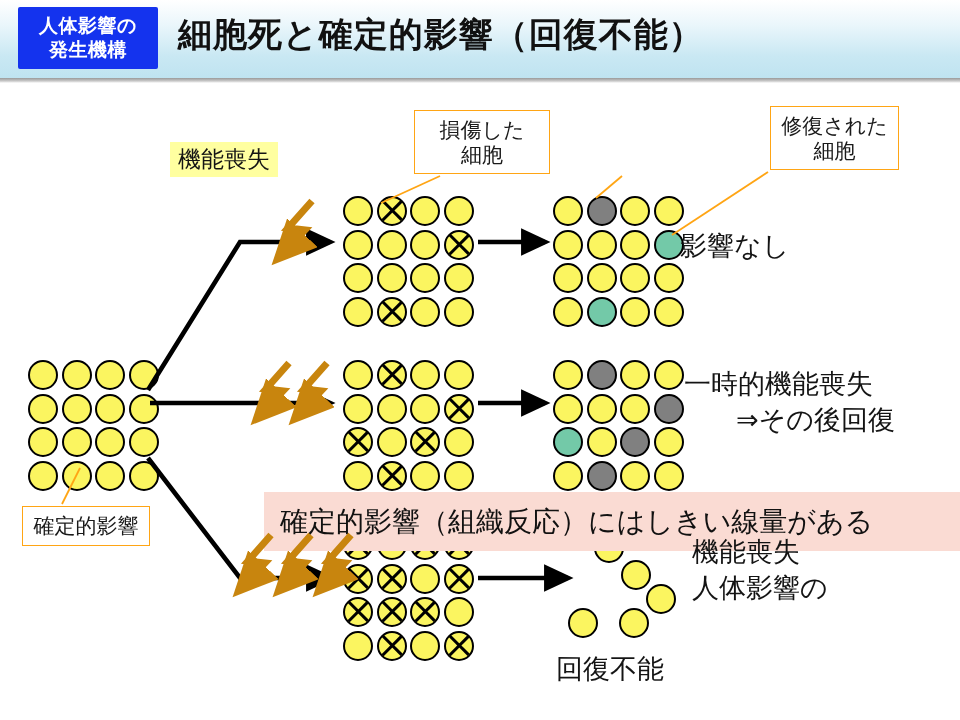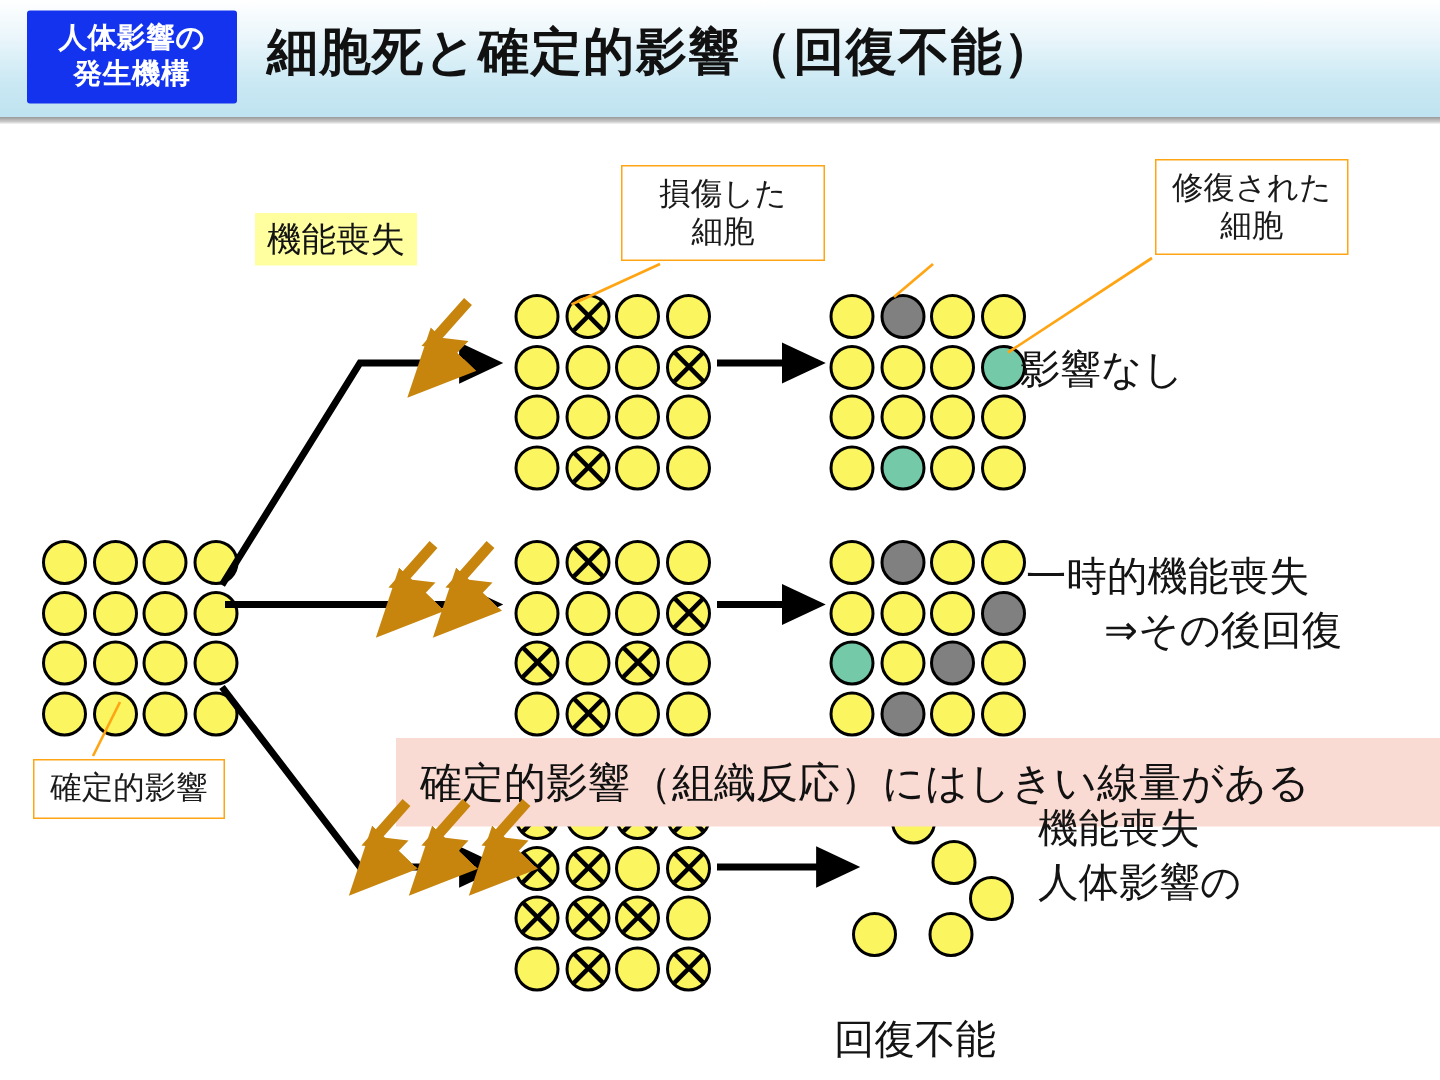--- a/index.html
+++ b/index.html
@@ -229,21 +229,21 @@
     <span class="l2">⇒その後回復</span>
   </div>
 
   <div class="outcome" style="left:680px;top:228px;">影響なし</div>
 
   <div class="outcome" style="left:692px;top:534px;">
     <span>機能喪失</span>
     <span style="display:block;">人体影響の</span>
   </div>
 
-  <div class="outcome" style="left:556px;top:675px;">回復不能</div>
+  <div class="outcome" style="left:556px;top:651px;">回復不能</div>
 
   <svg class="overlay" viewBox="0 0 960 720">
     <defs>
       <marker id="ah" markerWidth="7" markerHeight="7" refX="5.2" refY="3" orient="auto">
         <path d="M0,0 L6.4,3 L0,6 z" fill="#000000"></path>
       </marker>
       <marker id="bh" markerWidth="7" markerHeight="7" refX="3.4" refY="3" orient="auto">
         <path d="M0,0 L6.4,3 L0,6 z" fill="#c8850e"></path>
       </marker>
     </defs>

